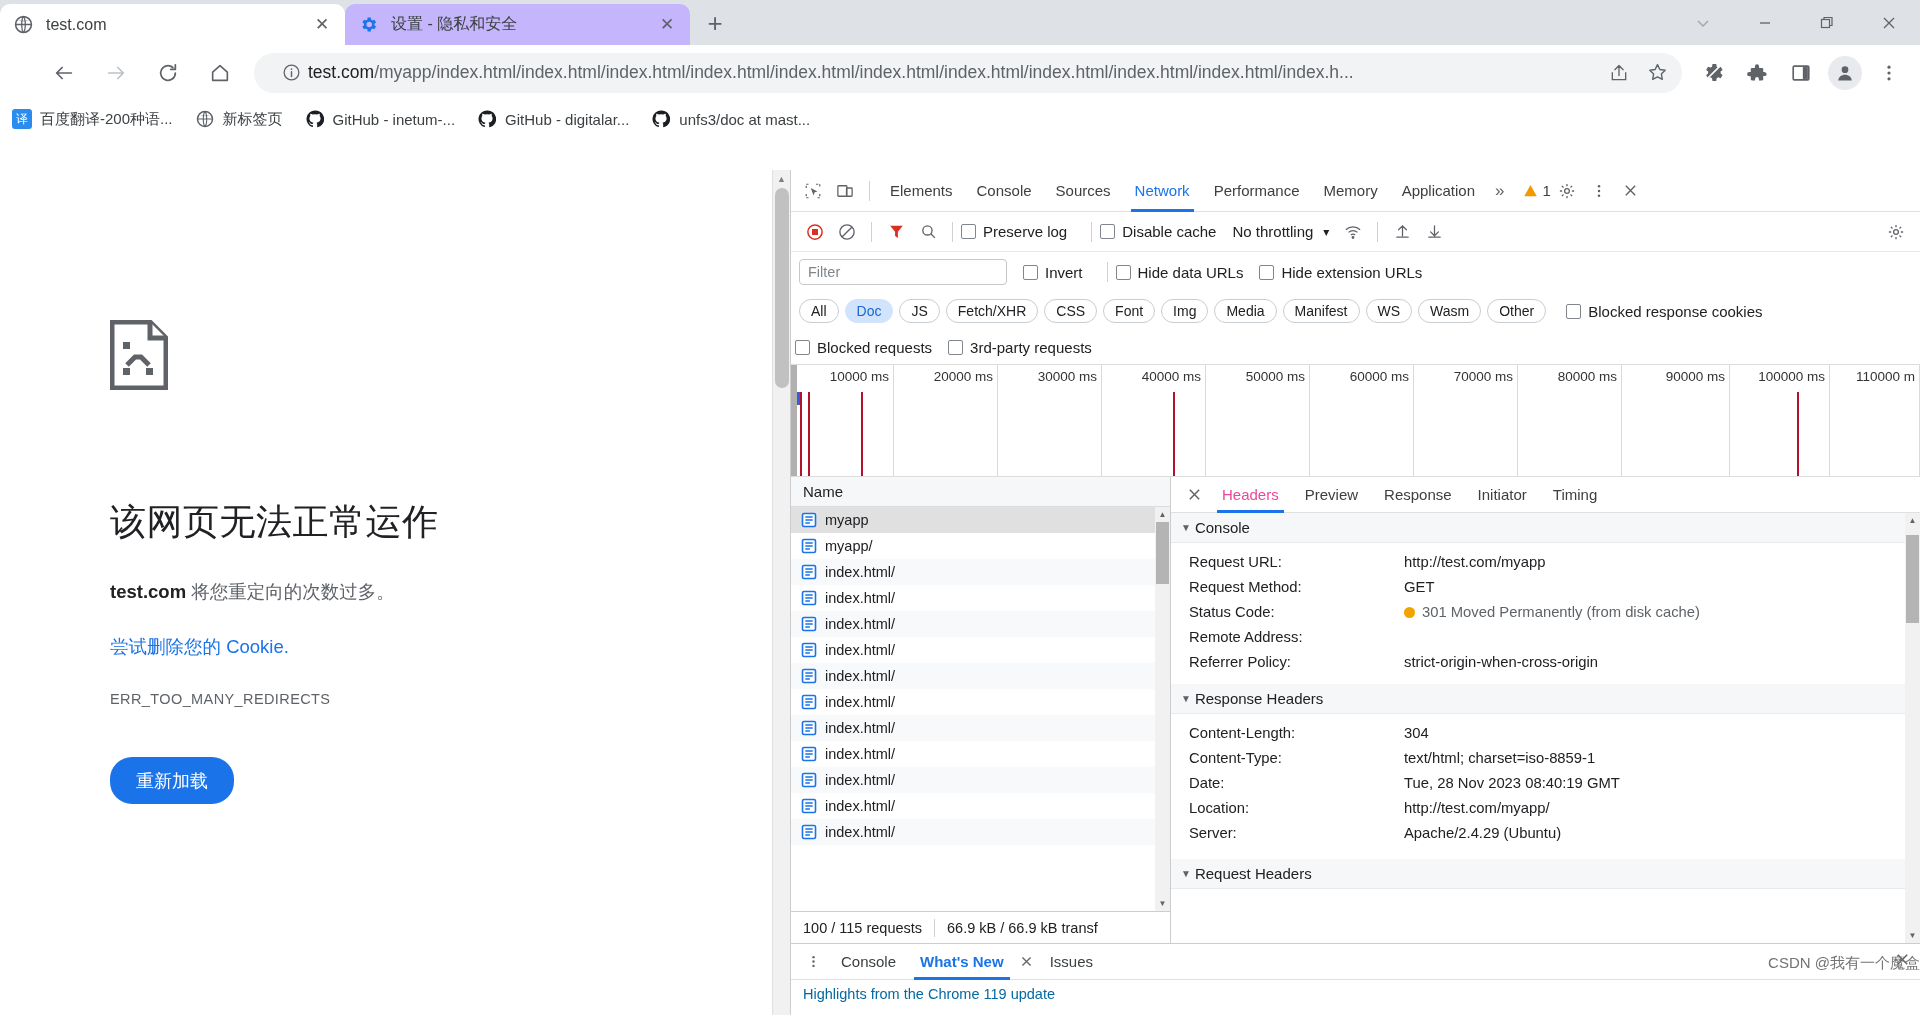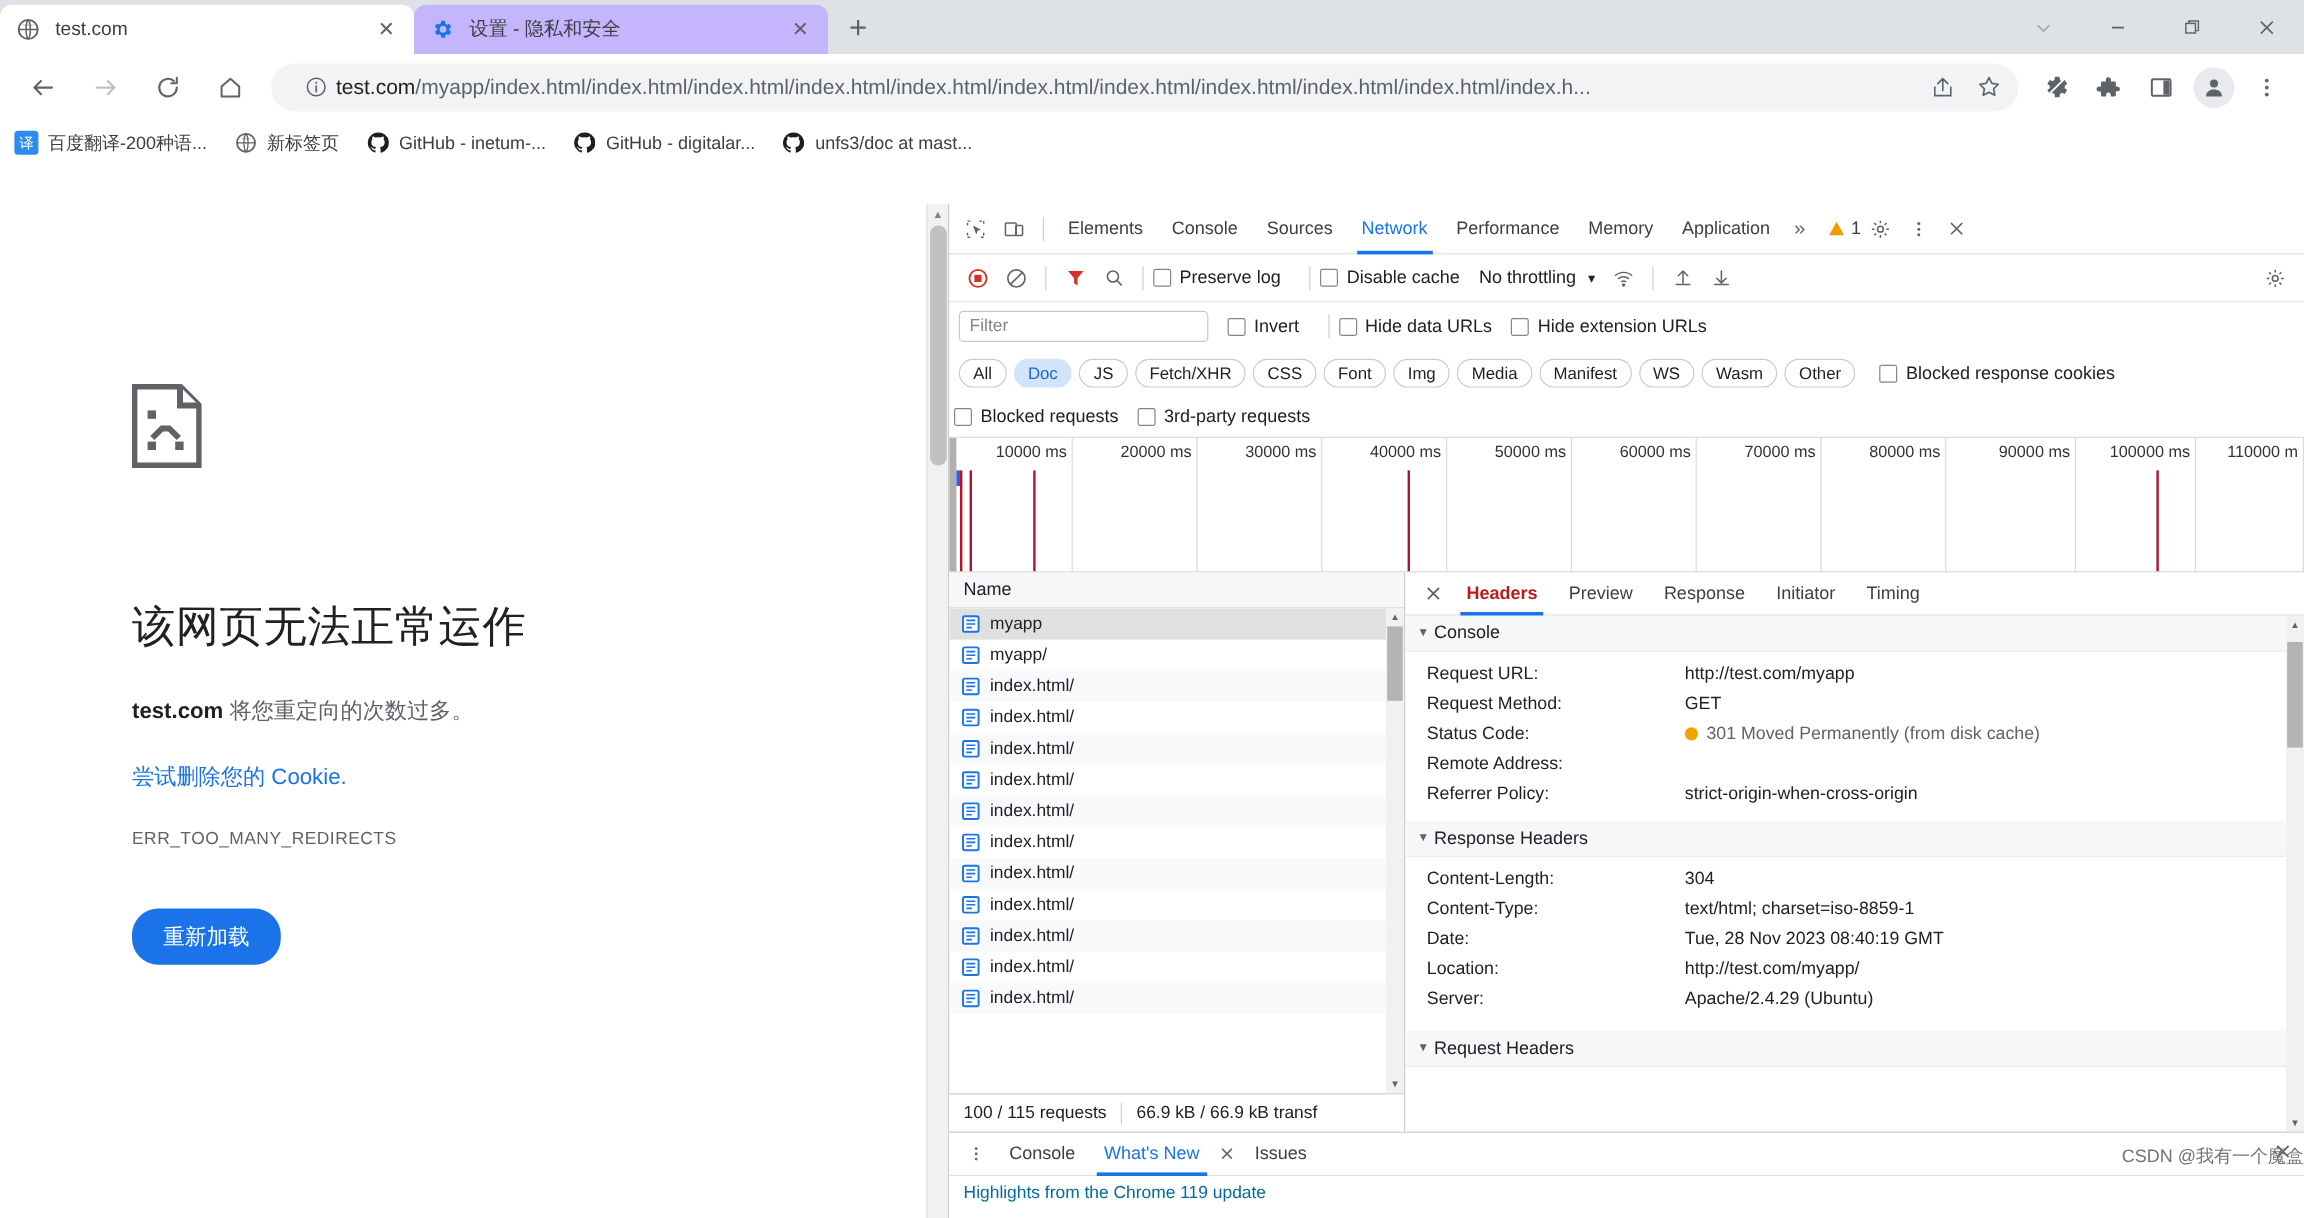--- a/index.html
+++ b/index.html
@@ -30,21 +30,21 @@
   .tab .tabclose { width: 22px; height: 22px; flex:none; display:flex; align-items:center; justify-content:center; color:#5f6368; font-size:17px;}
   .newtab {
     width: 38px; height: 38px; margin-left: 6px; margin-bottom: 3px;
     display: flex; align-items: center; justify-content: center;
     color: #5f6368; font-size: 26px; font-weight: 300; line-height: 1;
   }
   .winctl { position: absolute; right: 0; top: 0; height: 45px; display: flex; align-items: center; }
   .winbtn { width: 62px; height: 45px; display:flex; align-items:center; justify-content:center; color:#5f6368; }
 
   .navbar {
-    height: 55px; background: #fff; display: flex; align-items: center; padding: 0 10px;
+    height: 55px; background: #fff; display: flex; align-items: center; padding: 0 10px; margin-left: 28px;
   }
   .navicon { width: 40px; height: 40px; margin: 0 6px; display:flex; align-items:center; justify-content:center; color:#5f6368; }
   .omnibox {
     flex: 1; height: 40px; background: #f1f3f4; border-radius: 20px;
     display: flex; align-items: center; padding: 0 8px 0 16px; margin: 0 8px;
     font-size: 17.5px; color: #5f6368; min-width: 0;
   }
   .omnibox .urltext { flex: 1; white-space: nowrap; overflow: hidden; min-width:0; }
   .omnibox .urltext b { color: #202124; font-weight: 400; }
   .omni-right { display:flex; align-items:center; flex:none; }
@@ -139,41 +139,41 @@
   .reqscroll .arw { height:15px; display:flex;align-items:center;justify-content:center;color:#5f6368;font-size:8px;}
   .reqscroll .arw.bot { position:absolute; bottom:0; left:0; right:0;}
   .reqscroll .thumb { position:absolute; top:15px; left:1px; width:13px; height:62px; background:#b4b4b4;}
   .statusbar { height:32px; display:flex; align-items:center; border-top:1px solid #cdcdcd; font-size:14.5px; color:#202124; flex:none; background:#fff;}
   .statusbar .cell { padding: 0 12px; }
   .statusbar .div { width:1px; height:18px; background:#d0d0d0;}
 
   .detailpane { flex:1; display:flex; flex-direction:column; min-width:0; position:relative;}
   .dtabs { height: 36px; display:flex; align-items:center; border-bottom:1px solid #e0e0e0; padding-left:8px; flex:none;}
   .dtab { padding: 0 13px; height:36px; display:flex;align-items:center; font-size:15px; color:#3c4043; position:relative;}
-  .dtab.sel { color:#b91c1c;font-weight:bold;}
+  .dtab.sel { color:#ec4899;}
   .dtab.sel::after{content:'';position:absolute;bottom:0;left:8px;right:8px;height:2.5px;background:#1a73e8;}
   .dclose { width:30px;height:36px;display:flex;align-items:center;justify-content:center;color:#5f6368;font-size:16px;}
   .dcontent { flex:1; overflow:hidden; position:relative; }
   .sectionhdr { height: 30px; display:flex; align-items:center; background:#f5f7f9; border-bottom:1px solid #e8eaed; font-size:15px; color:#202124; padding-left:10px;}
   .caret { margin-right:4px; font-size:10px; color:#5f6368;}
   .hrow { height: 25px; display:flex; align-items:center; font-size:14.8px; color:#202124; padding-left:18px;}
   .hkey { width: 215px; flex:none; }
   .hval { flex:1; min-width:0; white-space:nowrap; overflow:hidden; }
   .hval.gray { color:#5f6368; }
   .dot-orange { width:11px;height:11px;border-radius:50%;background:#f0a400;display:inline-block;margin-right:7px;vertical-align:-1px;}
   .dscroll { position:absolute; right:0; top:0; width:15px; bottom:0; background:#f1f1f1;}
   .dscroll .thumb { position:absolute; top:22px; left:1px; width:13px; height:88px; background:#b4b4b4;}
   .dscroll .arw { height:15px; display:flex;align-items:center;justify-content:center;color:#5f6368;font-size:8px;}
   .dscroll .arw.bot { position:absolute; bottom:0; left:0; right:0;}
 
   
   .drawer { height: 72px; border-top:1px solid #cdcdcd; background:#fff; flex:none; position:relative;}
   .drawertabs { height: 36px; display:flex; align-items:center; padding-left:6px; border-bottom:1px solid #e0e0e0;}
   .dwtab { padding: 0 12px; height:36px; display:flex;align-items:center;font-size:15px;color:#3c4043; position:relative;}
-  .dwtab.sel { color:#1a73e8;}
+  .dwtab.sel { color:#1a73e8;font-weight:bold;}
   .dwtab.sel::after{content:'';position:absolute;bottom:0;left:6px;right:6px;height:2.5px;background:#1a73e8;}
   .dwclose { position:absolute; right:10px; top:8px; color:#5f6368; font-size:16px;}
   .dwbody { padding: 6px 12px; font-size:14.5px; color:#0369a1; overflow:hidden;}
   .watermark { position:absolute; right: 0; bottom: 42px; font-size:15px; color:#737373; }
 </style>
 </head>
 <body>
 
 <div class="browser">
 

